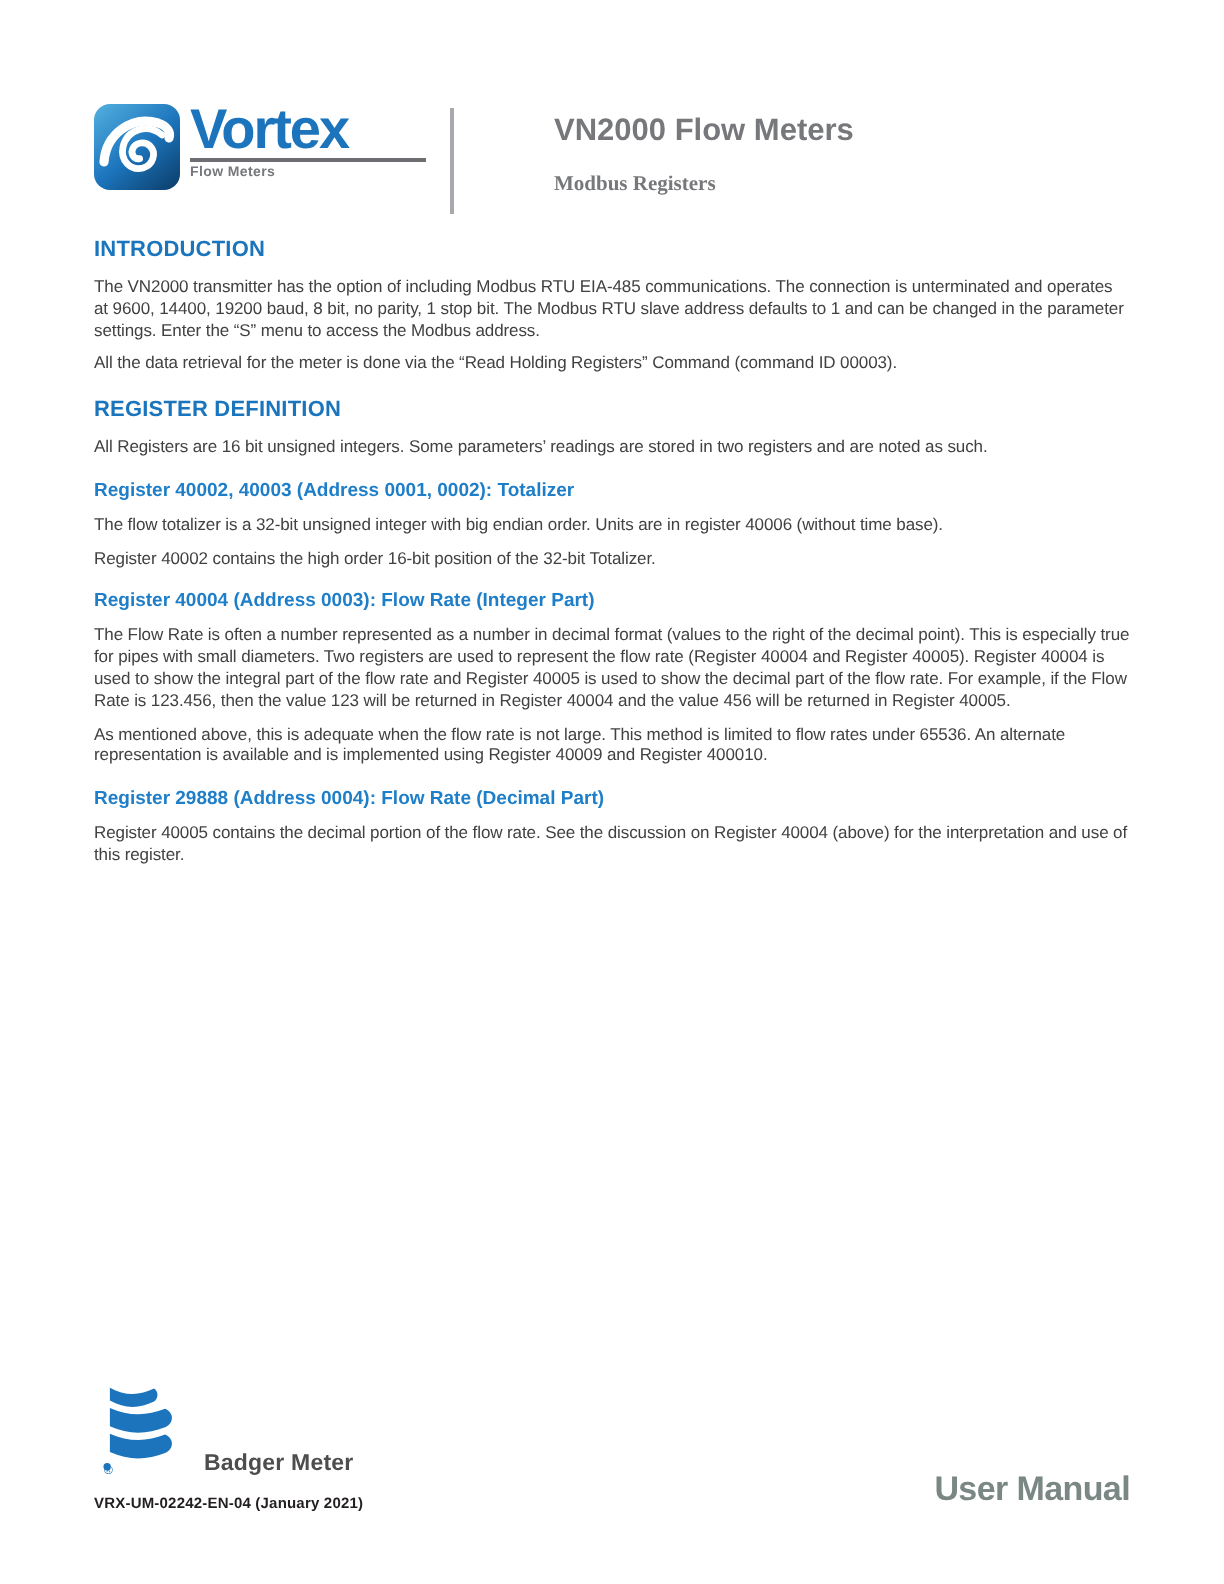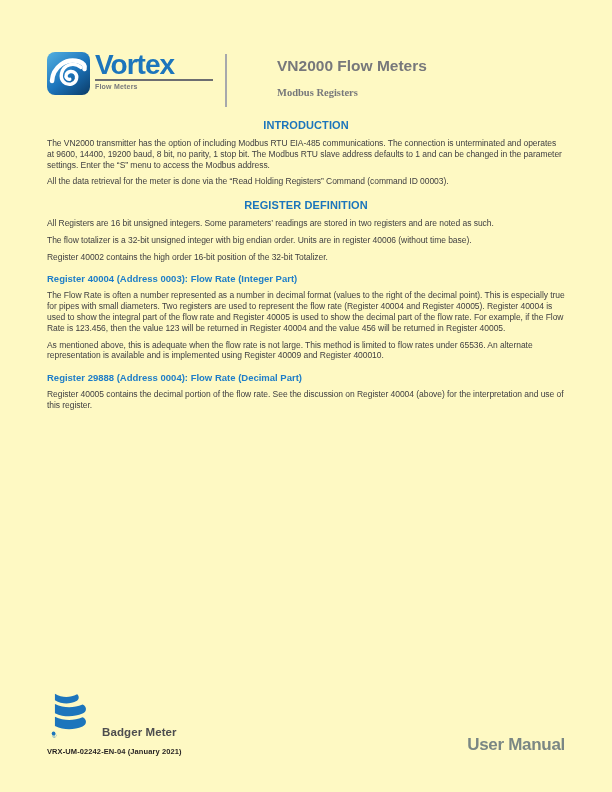--- a/index.html
+++ b/index.html
@@ -1,21 +1,21 @@
 <!DOCTYPE html>
 <html><head>
 <meta charset="utf-8">
 <style>
   html, body { margin: 0; padding: 0; background: #e8e8e8; }
   .page {
     position: relative;
     width: 612px;
     height: 792px;
     margin: 0 auto;
-    background: #fef9c3;
+    background: #ffffff;
     font-family: "Liberation Sans", sans-serif;
     overflow: hidden;
   }
   .content {
     position: absolute;
     left: 47px;
     right: 47px;
     top: 52px;
   }
 
@@ -66,21 +66,20 @@
   }
 
   
   .main { margin-top: 12px; }
   .sec-heading {
     font-size: 11px;
     font-weight: bold;
     color: #1b75bc;
     margin: 12px 0 7px 0;
     letter-spacing: 0.1px;
-    text-align: center;
   }
   .sec-heading.first { margin-top: 0; }
   .sub-heading {
     font-size: 9.5px;
     font-weight: bold;
     color: #1e7ec8;
     margin: 11px 0 6px 0;
   }
   .para {
     font-size: 8.5px;
@@ -159,20 +158,21 @@
 
     <div class="main">
 
       <div class="sec-heading first">INTRODUCTION</div>
       <p class="para">The VN2000 transmitter has the option of including Modbus RTU EIA-485 communications. The connection is unterminated and operates at 9600, 14400, 19200 baud, 8 bit, no parity, 1 stop bit. The Modbus RTU slave address defaults to 1 and can be changed in the parameter settings. Enter the “S” menu to access the Modbus address.</p>
       <p class="para">All the data retrieval for the meter is done via the “Read Holding Registers” Command (command ID 00003).</p>
 
       <div class="sec-heading">REGISTER DEFINITION</div>
       <p class="para">All Registers are 16 bit unsigned integers. Some parameters’ readings are stored in two registers and are noted as such.</p>
 
+      <div class="sub-heading">Register 40002, 40003 (Address 0001, 0002): Totalizer</div>
       <p class="para">The flow totalizer is a 32-bit unsigned integer with big endian order. Units are in register 40006 (without time base).</p>
       <p class="para">Register 40002 contains the high order 16-bit position of the 32-bit Totalizer.</p>
 
       <div class="sub-heading">Register 40004 (Address 0003): Flow Rate (Integer Part)</div>
       <p class="para">The Flow Rate is often a number represented as a number in decimal format (values to the right of the decimal point). This is especially true for pipes with small diameters. Two registers are used to represent the flow rate (Register 40004 and Register 40005). Register 40004 is used to show the integral part of the flow rate and Register 40005 is used to show the decimal part of the flow rate. For example, if the Flow Rate is 123.456, then the value 123 will be returned in Register 40004 and the value 456 will be returned in Register 40005.</p>
       <p class="para">As mentioned above, this is adequate when the flow rate is not large. This method is limited to flow rates under 65536. An alternate representation is available and is implemented using Register 40009 and Register 400010.</p>
 
       <div class="sub-heading">Register 29888 (Address 0004): Flow Rate (Decimal Part)</div>
       <p class="para">Register 40005 contains the decimal portion of the flow rate. See the discussion on Register 40004 (above) for the interpretation and use of this register.</p>
 

